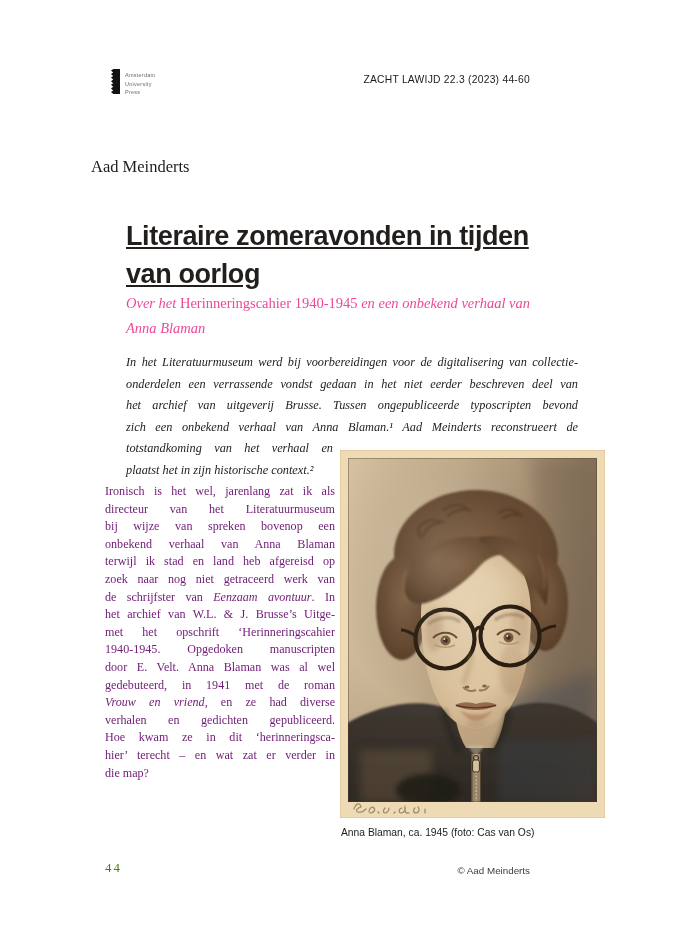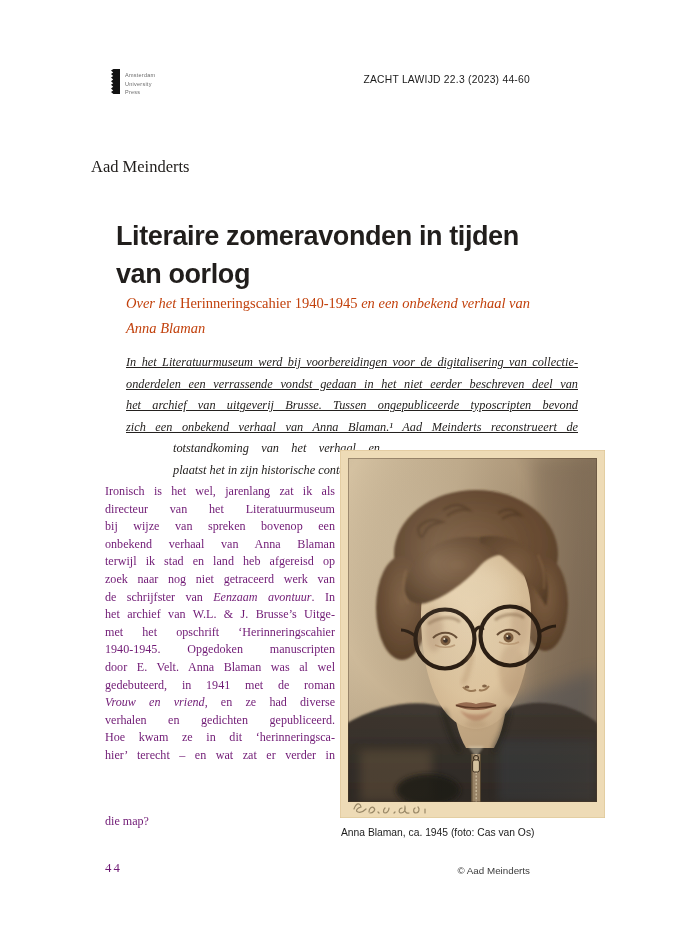--- a/index.html
+++ b/index.html
@@ -10,46 +10,46 @@
   .abs{position:absolute;}
   .sans{font-family:"Liberation Sans",sans-serif;}
 
   
   .logo-mark{left:111px;top:69px;}
   .logo-text{left:125px;top:71px;font-size:5.5px;line-height:8.5px;letter-spacing:.25px;color:#6b6b6b;}
   .journal-ref{right:102px;top:74px;font-size:10.3px;letter-spacing:.25px;color:#1b1b1b;}
 
   
   .author{left:91px;top:157px;font-size:16.5px;color:#1f1c1a;}
-  .title{left:116px;top:217px;width:480px;font-family:"Liberation Sans",sans-serif;
-         font-weight:700;font-size:27px;line-height:38px;letter-spacing:-0.4px;color:#211e1c;}
-  .subtitle{left:126px;top:291px;width:460px;font-size:14.5px;line-height:25px;color:#c2410c;}
+  .title{left:126px;top:217px;width:480px;font-family:"Liberation Sans",sans-serif;
+         font-weight:700;font-size:27px;line-height:38px;letter-spacing:-0.4px;color:#211e1c;text-decoration:underline;}
+  .subtitle{left:126px;top:291px;width:460px;font-size:14.5px;line-height:25px;color:#ec4899;}
   .seg-italic{font-style:italic;}
   .seg-roman{font-style:normal;}
 
   
   .abstract-wrap{left:126px;top:352px;width:452px;}
   .abstract{font-style:italic;font-size:12.3px;line-height:21.6px;color:#24211f;}
-  .abstract-wide{width:452px;text-decoration:underline;}
-  .abstract-narrow{width:207px;margin-left:47px;}
+  .abstract-wide{width:452px;}
+  .abstract-narrow{width:207px;}
   .abstract .tline{text-align:justify;text-align-last:justify;}
   .abstract-narrow .tline:last-child{text-align:left;text-align-last:left;}
 
   
   .body-col{left:105px;top:483px;width:230px;font-size:12.1px;line-height:17.6px;color:#701a75;}
   .body-col .tline{text-align:justify;text-align-last:justify;}
-  .body-col .tline:last-child{text-align:left;text-align-last:left;margin-top:48px;}
+  .body-col .tline:last-child{text-align:left;text-align-last:left;}
 
   
   .photo{left:340px;top:450px;width:265px;height:368px;}
   .photo svg{display:block;}
   .caption{left:341px;top:827px;font-size:10.3px;color:#1c1c1c;}
 
   
-  .page-number{left:105px;top:861px;font-size:12.8px;letter-spacing:2px;color:#701a75;}
+  .page-number{left:105px;top:861px;font-size:12.8px;letter-spacing:2px;color:#4d7c0f;}
   .copyright{right:102px;top:865px;font-size:9.8px;color:#3c3c3c;}
 </style>
 </head>
 <body>
 
 <div class="page">
 
   <div class="abs logo-mark">
     <svg width="9" height="25" viewBox="0 0 9 25" aria-hidden="true">
       <polygon fill="#121212" points="9,0 9,25 2.4,25 0,23 2.2,21.4 0,19.4 2.2,17.8 0,15.8 2.2,14.2 0,12.2 2.2,10.6 0,8.6 2.2,7 0,5 2.2,3.4 0,1.4 2.4,0"></polygon>

